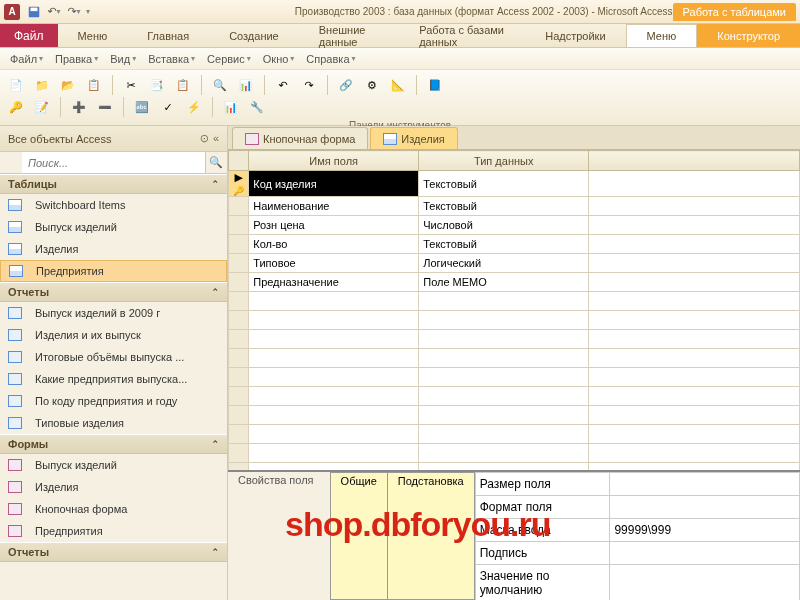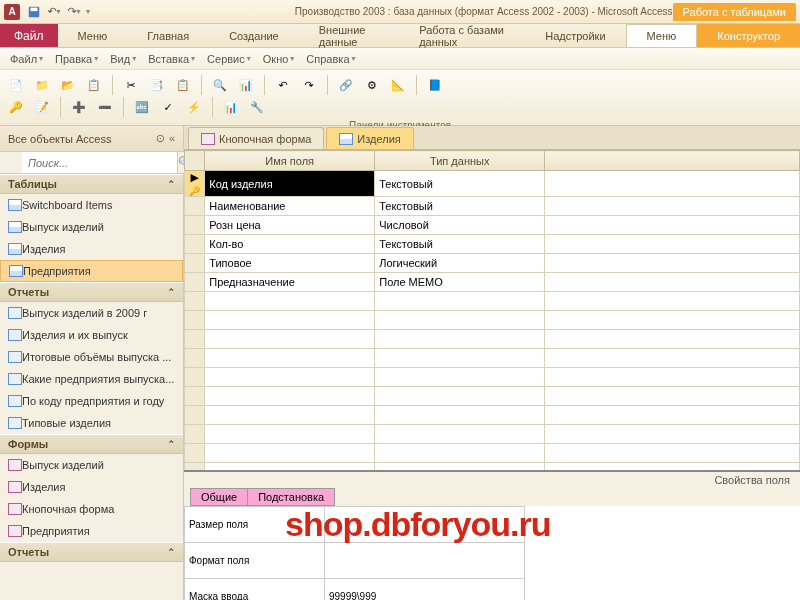--- a/index.html
+++ b/index.html
@@ -17,54 +17,54 @@
 .menu-item.orange { background:#f8a933; color:#fff; }
 .toolbar2 { height:22px; background:linear-gradient(#fdfbf5,#f5efdc); display:flex; align-items:center; padding:0 6px; gap:4px; border-bottom:1px solid #e8dfc5; }
 .tb2-item { color:#555; padding:0 4px; display:flex; align-items:center; gap:2px; cursor:pointer; }
 .dd { font-size:8px; color:#888; }
 .ribbon { height:56px; background:linear-gradient(#fdfbf5,#f2ebd6); border-bottom:1px solid #d4c9a8; padding:4px 6px; }
 .rib-row { display:flex; gap:6px; align-items:center; height:22px; }
 .rib-btn { width:20px; height:20px; display:flex; align-items:center; justify-content:center; border:1px solid transparent; border-radius:2px; }
 .rib-sep { width:1px; height:20px; background:#d4c9a8; margin:0 2px; }
 .rib-label { text-align:center; color:#7a6a4a; font-size:10px; margin-top:2px; }
 .main { display:flex; height:474px; }
-.nav { width:184px; background:#f5f0e1; border-right:1px solid #d4c9a8; display:flex; flex-direction:column; }
+.nav { width:228px; background:#f5f0e1; border-right:1px solid #d4c9a8; display:flex; flex-direction:column; }
 .nav-head { height:26px; background:linear-gradient(#f2ebd6,#e8dfc5); display:flex; align-items:center; padding:0 8px; border-bottom:1px solid #d4c9a8; font-size:13px; color:#5a4a2a; }
 .nav-head .sp { margin-left:auto; display:flex; gap:4px; color:#7a6a4a; }
 .search { height:22px; display:flex; border-bottom:1px solid #d4c9a8; }
 .search input { flex:1; border:none; background:#fff; padding:0 6px; font-style:italic; color:#888; outline:none;margin-left:22px; }
 .search-btn { width:22px; background:#f5f0e1; border-left:1px solid #d4c9a8; display:flex; align-items:center; justify-content:center; color:#7a6a4a; }
 .nav-group { background:linear-gradient(#eae2c9,#dfd5b8); height:20px; display:flex; align-items:center; padding:0 8px; font-weight:bold; color:#5a4a2a; border-top:1px solid #fff; border-bottom:1px solid #cfc5a8; }
 .nav-group .sp { margin-left:auto; font-size:9px; }
-.nav-item { height:22px; display:flex; align-items:center; padding:0 8px; gap:0; color:#333; cursor:pointer; }
+.nav-item { height:22px; display:flex; align-items:center; padding:0 8px; gap:13px; color:#333; cursor:pointer; }
 .nav-item.sel { background:#fcd79a; border:1px solid #e8b860; }
 .obj-icon { width:14px; height:12px; border:1px solid; display:inline-block; }
 .ic-table { border-color:#5a8fd6; background:linear-gradient(#fff 50%,#cde0f5 50%); }
 .ic-query { border-color:#5a8fd6; background:#e8f0fa; position:relative; }
 .ic-form { border-color:#b85a8f; background:#f5e8f0; }
 .content { flex:1; display:flex; flex-direction:column; background:#fff; }
 .tabs { height:24px; background:#e8e0c9; display:flex; align-items:flex-end; padding-left:4px; border-bottom:1px solid #c5ba98; }
 .tab { height:22px; padding:0 12px; display:flex; align-items:center; gap:4px; background:#f0e9d4; border:1px solid #c5ba98; border-bottom:none; border-radius:3px 3px 0 0; margin-right:2px; color:#5a4a2a; cursor:pointer; }
 .tab.active { background:#fcdc8a; border-color:#e8b860; }
 .grid { flex:1; overflow:auto; background:#fff; }
 .grid table { border-collapse:collapse; width:100%; }
 .grid th { background:linear-gradient(#f8f3e3,#ece4cb); border:1px solid #c5ba98; height:20px; font-weight:normal; color:#5a4a2a; text-align:center; }
 .grid td { border:1px solid #d8d0b8; height:19px; padding:0 4px; }
 .grid .rowsel { width:18px; background:#f0e9d4; text-align:center; }
 .grid .rowsel.cur { background:#fcdc8a; }
 .grid .pk { color:#c49a3a; font-size:9px; }
 .grid .cursel { background:#000; color:#fff; }
-.props { height:130px; border-top:2px solid #888; display:flex; flex-direction:column; }
+.props { height:130px; border-top:2px solid #888; display:flex; }
 .props-title { text-align:right; padding:2px 10px; color:#555; background:#f5f0e1; }
 .props-tabs { display:flex; padding-left:6px; background:#f5f0e1; }
-.ptab { padding:2px 10px; border:1px solid #999; background:#f9a8d4; font-size:11px; cursor:pointer; }
+.ptab { padding:2px 10px; border:1px solid #999; background:#fef9c3; font-size:11px; cursor:pointer; }
 .ptab:first-child { border-right:none; }
 .props-grid { flex:1; overflow:hidden; }
 .props-grid table { border-collapse:collapse; }
-.props-grid td { border:1px solid #ccc; height:16px; padding:12px 4px; font-size:10px; }
+.props-grid td { border:1px solid #ccc; height:16px; padding:4px 4px; font-size:12px; }
 .props-grid .pl { width:140px; }
 .props-grid .pv { width:200px; }
 .watermark { position:absolute; left:285px; top:505px; font-size:34px; font-weight:bold; color:#d62515; font-family:Arial; letter-spacing:-1px; pointer-events:none; }
 svg { width:14px; height:14px; }
 </style>
 </head>
 <body>
 
 <div class="titlebar">
   <div class="app-icon">A</div>

